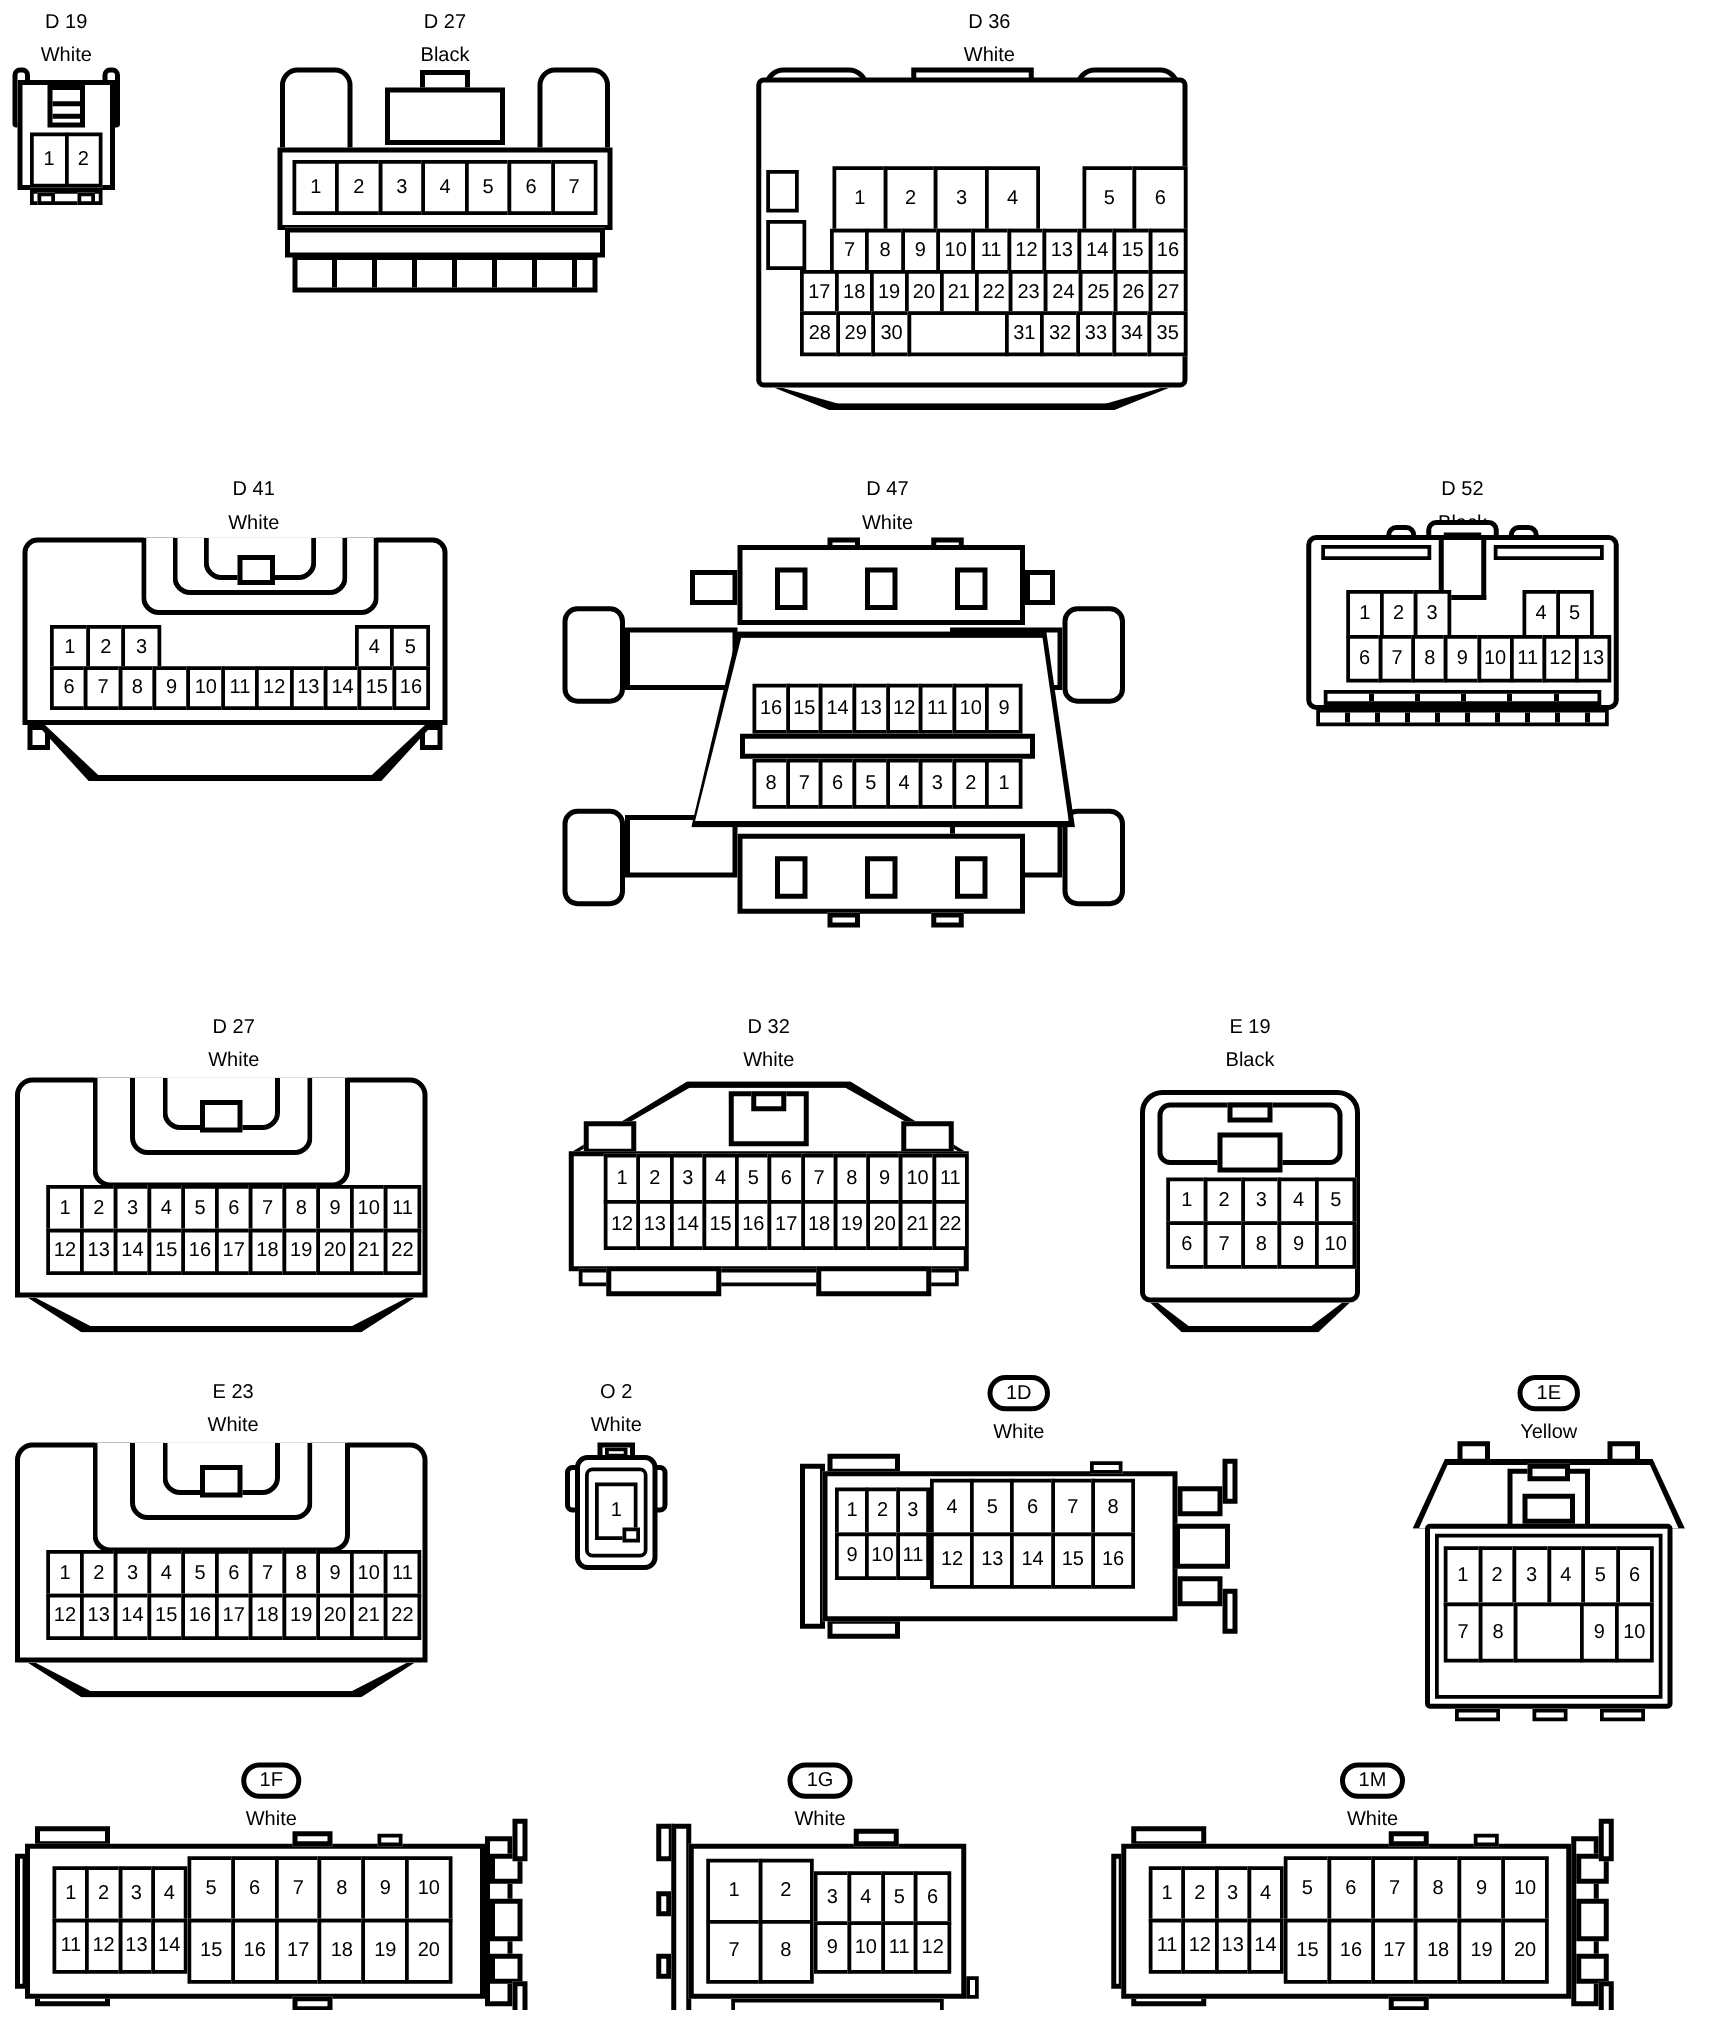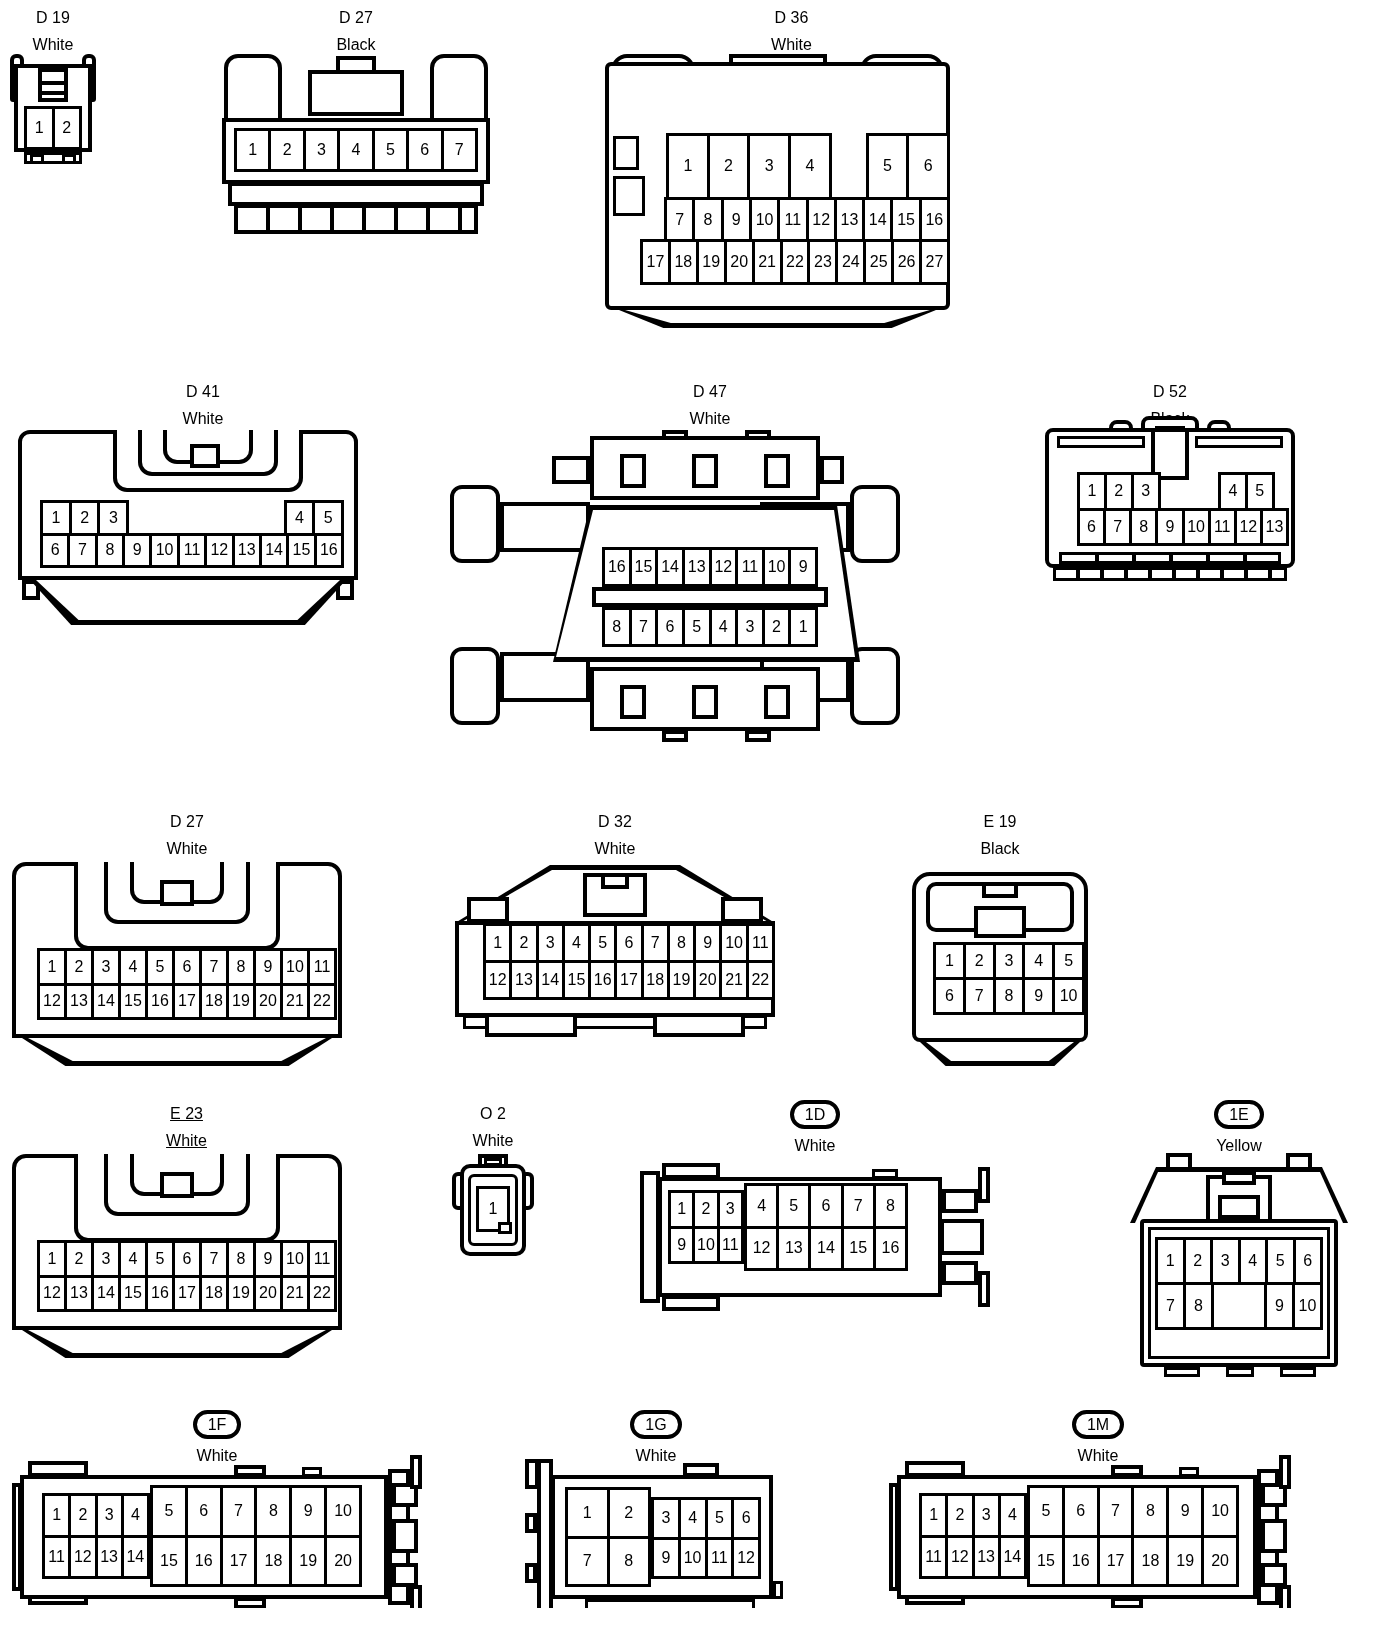--- a/index.html
+++ b/index.html
@@ -35,21 +35,21 @@
   .c-d41{left:18px;top:382px;width:340px;}.c-d41 .shape{top:48px;width:340px;height:245px;}
   .c-d41 .hdr{left:30px;}
   .c-d47{left:450px;top:382px;width:450px;}.c-d47 .shape{top:48px;width:450px;height:312px;}
   .c-d47 .hdr{left:70px;}
   .c-d52{left:1045px;top:382px;width:250px;}.c-d52 .shape{top:46px;width:250px;height:160px;}
   .c-d56{left:12px;top:812px;width:330px;} .c-d56 .shape{top:50px;width:330px;height:206px;}
   .c-d56 .hdr{left:20px;}
   .c-d57{left:455px;top:812px;width:320px;}.c-d57 .shape{top:53px;width:320px;height:182px;}
   .c-e19{left:912px;top:812px;width:176px;}.c-e19 .shape{top:60px;width:176px;height:196px;}
   .c-e23{left:12px;top:1104px;width:330px;}.c-e23 .shape{top:50px;width:330px;height:206px;}
-  .c-e23 .hdr{left:19px;text-decoration:underline;}
+  .c-e23 .hdr{left:19px;}
   .c-o2{left:448px;top:1104px;width:90px;} .c-o2 .shape{top:50px;width:90px;height:115px;}
   .c-1d{left:640px;top:1100px;width:352px;}.c-1d .shape{top:77px;width:352px;height:140px;}
   .c-1d .hdr{right:2px;}
   .c-1e{left:1130px;top:1100px;width:218px;}.c-1e .shape{top:67px;width:218px;height:214px;}
   .c-1f{left:12px;top:1410px;width:410px;}  .c-1f .shape{top:57px;width:410px;height:155px;}
   .c-1g{left:525px;top:1410px;width:262px;} .c-1g .shape{top:57px;width:262px;height:155px;}
   .c-1m{left:875px;top:1410px;width:416px;} .c-1m .shape{top:57px;width:416px;height:155px;}
   .c-1m .hdr{left:30px;}
 
   
@@ -172,20 +172,31 @@
             <div class="pin-cell">19</div>
             <div class="pin-cell">20</div>
             <div class="pin-cell">21</div>
             <div class="pin-cell">22</div>
             <div class="pin-cell">23</div>
             <div class="pin-cell">24</div>
             <div class="pin-cell">25</div>
             <div class="pin-cell">26</div>
             <div class="pin-cell">27</div>
           </div>
+          <div class="pin-row">
+            <div class="pin-cell">28</div>
+            <div class="pin-cell">29</div>
+            <div class="pin-cell">30</div>
+            <div class="pin-blank" style="flex: 2.9 1 0px;"></div>
+            <div class="pin-cell">31</div>
+            <div class="pin-cell">32</div>
+            <div class="pin-cell">33</div>
+            <div class="pin-cell">34</div>
+            <div class="pin-cell">35</div>
+          </div>
         </div>
       <div class="tz" style="left:14px;top:256px;width:317px;height:18px;clip-path:polygon(0 0,100% 0,86% 100%,14% 100%);">
         <div class="tzin" style="left:6px;right:6px;top:0;bottom:5px;clip-path:polygon(0 0,100% 0,85% 100%,15% 100%);"></div>
       </div>
     </div>
   </div>
 
   <div class="connector c-d41">
     <div class="hdr">
       <div class="title">D 41</div>

